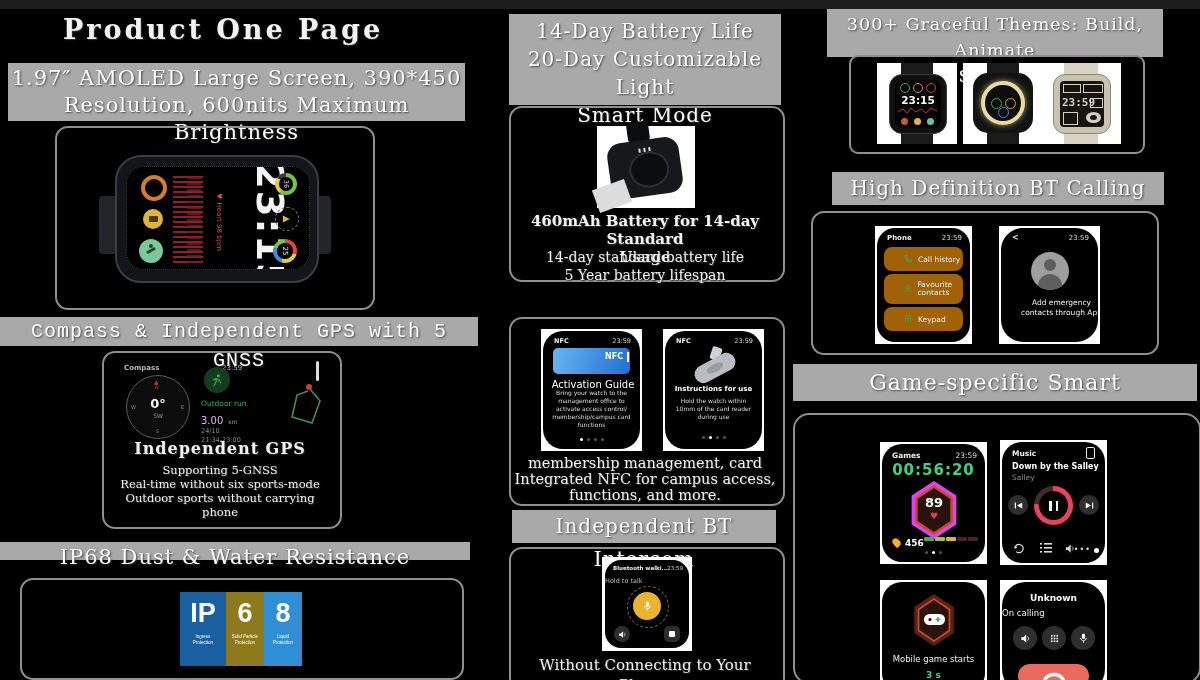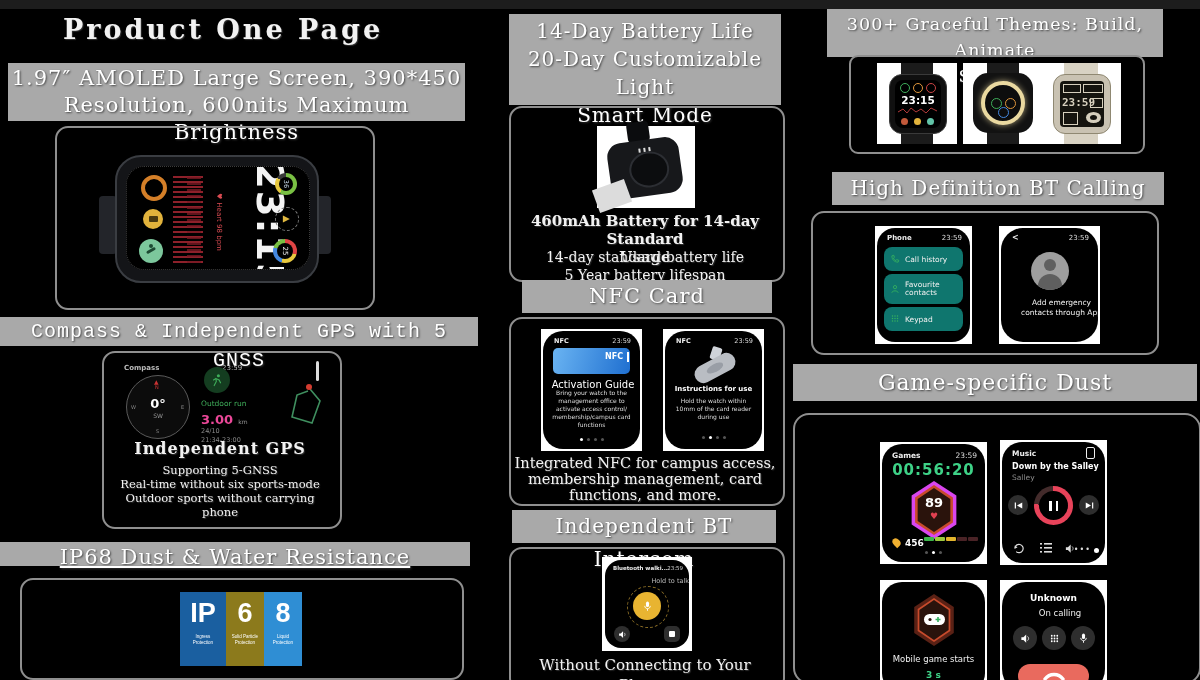--- a/index.html
+++ b/index.html
@@ -16,22 +16,22 @@
   .applabel{position:absolute;font-weight:bold;color:#eee;}
   .timelabel{position:absolute;color:#ddd;}
   .dot{display:inline-block;width:3px;height:3px;border-radius:50%;background:#555;margin:0 2px;}
   .dot.on{background:#fff;}
   .dotsrow{position:absolute;width:100%;text-align:center;}
   .circbtn{position:absolute;background:#2e2e2e;border-radius:50%;
            display:flex;align-items:center;justify-content:center;}
   .hex{position:absolute;clip-path:polygon(50% 0,93% 25%,93% 75%,50% 100%,7% 75%,7% 25%);}
   .heart-icon::before{content:"♥";}
   .rot90{transform:rotate(90deg);}
-  .menu-row{background:#0f766e;border-radius:8px;display:flex;align-items:center;
-            padding-left:6px;gap:5px;margin-bottom:3px;}
+  .menu-row{background:#a16207;border-radius:8px;display:flex;align-items:center;
+            padding-left:19px;gap:5px;margin-bottom:3px;}
   .seg{display:inline-block;width:10px;height:4px;border-radius:1px;margin-left:1px;}
   svg{display:block;}
 </style>
 </head>
 <body>
 
 <div class="canvas">
   <div class="abs" style="left:0;top:0;width:1200px;height:9px;background:#1d1d1d;"></div>
 
   <div class="abs poster-caption" style="left:58px;top:14px;width:330px;font-size:27px;letter-spacing:3px;font-weight:bold;">Product One Page</div>
@@ -93,40 +93,40 @@
       <div class="abs" style="left:0;top:36px;width:62px;text-align:center;font-size:6px;color:#999;">SW</div>
     </div>
     <div class="abs" style="left:100px;top:14px;width:26px;height:26px;background:#143d20;border-radius:50%;display:flex;align-items:center;justify-content:center;">
       <svg width="14" height="14" viewBox="0 0 20 20">
         <circle cx="12" cy="4" r="2.2" fill="#3fae5a"></circle>
         <path d="M6 18 L9 12 L8.5 8 L13 10 L15 14 M8.5 8 L5 10" stroke="#3fae5a" stroke-width="1.6" fill="none" stroke-linecap="round"></path>
       </svg>
     </div>
     <div class="abs" style="left:97px;top:46px;font-size:7.5px;color:#3fae5a;font-family:'DejaVu Sans',sans-serif;">Outdoor run</div>
     <div class="abs" style="left:97px;top:56px;font-family:'DejaVu Sans',sans-serif;">
-      <span style="font-size:13px;font-weight:bold;color:#ec4899;">3.00</span>
+      <span style="font-size:10px;font-weight:normal;color:#f0abfc;">3.00</span>
       <span style="font-size:6px;color:#999;">km</span>
     </div>
     <div class="abs" style="left:97px;top:74px;font-size:6.5px;color:#8a8a8a;font-family:'DejaVu Sans',sans-serif;">24/10</div>
     <div class="abs" style="left:97px;top:83px;font-size:6.5px;color:#8a8a8a;font-family:'DejaVu Sans',sans-serif;">21:34-23:00</div>
     <div class="abs" style="left:212px;top:8px;width:3px;height:20px;background:#ddd;border-radius:2px;"></div>
     <svg class="abs" style="left:176px;top:26px;" width="48" height="54" viewBox="0 0 48 54">
       <path d="M30 10 L40 22 L32 44 L12 38 L17 16 L28 12" stroke="#3f8f5f" stroke-width="1.6" fill="none"></path>
       <circle cx="29" cy="8" r="3" fill="#d33c30"></circle>
     </svg>
     <div class="abs poster-caption" style="left:0;top:86px;width:232px;font-size:16px;font-weight:bold;letter-spacing:1px;font-family:'DejaVu Serif',serif;">Independent GPS</div>
     <div class="abs poster-caption" style="left:0;top:110px;width:232px;font-size:11.5px;line-height:14px;">
         <div>Supporting 5-GNSS</div>
         <div>Real-time without six sports-mode</div>
         <div>Outdoor sports without carrying</div>
         <div>phone</div>
       </div>
   </div>
 
-  <div class="hdr" style="left:0;top:542px;width:470px;height:24px;font-size:21px;line-height:30px;text-decoration:underline;">IP68 Dust &amp; Water Resistance</div>
+  <div class="hdr" style="left:0;top:542px;width:470px;height:18px;font-size:21px;line-height:30px;">IP68 Dust &amp; Water Resistance</div>
 
   <div class="box" style="left:20px;top:578px;width:440px;height:98px;">
     <div class="abs" style="left:158px;top:12px;width:122px;height:74px;display:flex;font-family:'Liberation Sans',sans-serif;color:#fff;text-align:center;">
       <div style="width:46px;background:#1a5fa0;position:relative;">
         <div style="font-size:27px;font-weight:bold;margin-top:6px;">IP</div>
         <div style="font-size:4.5px;line-height:6px;margin-top:5px;">
             <div>Ingress</div>
             <div>Protection</div>
           </div>
       </div>
@@ -167,21 +167,20 @@
     <div class="abs poster-caption" style="left:0;top:104px;width:268px;font-size:15px;font-weight:bold;line-height:18px;">
         <div>460mAh Battery for 14-day Standard</div>
         <div>Usage</div>
       </div>
     <div class="abs poster-caption" style="left:0;top:140px;width:268px;font-size:14px;line-height:18px;">
         <div>14-day standard battery life</div>
         <div>5 Year battery lifespan</div>
       </div>
   </div>
 
-  <div class="hdr" style="left:522px;top:280px;width:250px;height:33px;font-size:21px;line-height:33px;">NFC Card</div>
 
   <div class="box" style="left:509px;top:317px;width:272px;height:185px;">
     <div class="wframe" style="left:30px;top:10px;width:101px;height:122px;">
       <div class="wscreen" style="left:2px;top:2px;width:97px;height:118px;border-radius:20px;">
         <div class="applabel" style="left:11px;top:6px;font-size:6.5px;">NFC</div>
         <div class="timelabel" style="right:9px;top:6px;font-size:6.5px;">23:59</div>
         <div class="abs" style="left:10px;top:17px;width:77px;height:26px;border-radius:5px;background:linear-gradient(105deg,#6ab4f2,#1f6fd0);">
           <div style="position:absolute;right:7px;top:4px;font-size:8px;font-weight:bold;color:#fff;">NFC</div>
           <div class="abs" style="right:1px;top:4px;width:2px;height:10px;background:#fff;"></div>
         </div>
@@ -213,34 +212,34 @@
             <div>Hold the watch within</div>
             <div>10mm of the card reader</div>
             <div>during use</div>
           </div>
         <div class="dotsrow" style="bottom:6px;">
           <span class="dot"></span><span class="dot on"></span><span class="dot"></span><span class="dot"></span>
         </div>
       </div>
     </div>
     <div class="abs poster-caption" style="left:0;top:136px;width:268px;font-size:14.5px;line-height:16px;">
+        <div>membership management, card</div>
         <div>Integrated NFC for campus access,</div>
-        <div>membership management, card</div>
         <div>functions, and more.</div>
       </div>
   </div>
 
   <div class="hdr" style="left:512px;top:510px;width:264px;height:33px;font-size:20px;line-height:33px;">Independent BT Intercom</div>
 
   <div class="box" style="left:509px;top:547px;width:272px;height:140px;">
     <div class="wframe" style="left:91px;top:8px;width:90px;height:94px;">
       <div class="wscreen" style="left:3px;top:3px;width:84px;height:88px;border-radius:16px;">
         <div class="applabel" style="left:8px;top:5px;font-size:5.5px;">Bluetooth walki...</div>
         <div class="timelabel" style="right:6px;top:5px;font-size:5.5px;">23:59</div>
-        <div class="abs" style="left:0;top:17px;width:84px;text-align:right;font-size:6.5px;color:#bbb;">Hold to talk</div>
+        <div class="abs" style="left:0;top:17px;width:84px;text-align:left;font-size:6.5px;color:#bbb;">Hold to talk</div>
         <div class="abs" style="left:22px;top:26px;width:40px;height:40px;border:1px dashed #8a6d26;border-radius:50%;"></div>
         <div class="abs" style="left:28px;top:32px;width:28px;height:28px;background:#e8b431;border-radius:50%;display:flex;align-items:center;justify-content:center;">
           <svg width="11" height="13" viewBox="0 0 18 20">
             <rect x="6.5" y="2" width="5" height="9" rx="2.5" fill="#fff"></rect>
             <path d="M4.5 9 C4.5 15 13.5 15 13.5 9" stroke="#fff" stroke-width="1.5" fill="none"></path>
             <line x1="9" y1="14" x2="9" y2="17" stroke="#fff" stroke-width="1.5"></line>
           </svg>
         </div>
         <div class="circbtn" style="left:9px;bottom:6px;width:16px;height:16px;">
           <svg width="9" height="9" viewBox="0 0 16 16">
@@ -360,21 +359,21 @@
           <div class="abs" style="left:7px;top:22px;width:24px;height:16px;background:#5f5f5f;border-radius:12px 12px 0 0;"></div>
         </div>
         <div class="abs" style="left:0;top:70px;width:97px;text-align:center;font-size:7.5px;line-height:10px;color:#f5f5f5;padding-left:12px;">
             <div>Add emergency</div>
             <div>contacts through App</div>
           </div>
       </div>
     </div>
   </div>
 
-  <div class="hdr" style="left:793px;top:364px;width:404px;height:37px;font-size:22px;line-height:37px;">Game-specific Dust</div>
+  <div class="hdr" style="left:793px;top:364px;width:404px;height:37px;font-size:22px;line-height:37px;">Game-specific Smart</div>
 
   <div class="box" style="left:793px;top:413px;width:404px;height:267px;border-radius:16px;">
 
     <div class="wframe" style="left:85px;top:27px;width:107px;height:122px;">
       <div class="wscreen" style="left:2px;top:2px;width:103px;height:118px;border-radius:20px;">
         <div class="applabel" style="left:10px;top:7px;font-size:7.5px;">Games</div>
         <div class="timelabel" style="right:8px;top:7px;font-size:7.5px;">23:59</div>
         <div class="abs" style="left:0;top:17px;width:103px;text-align:center;font-size:15px;font-weight:bold;color:#3ed287;letter-spacing:1px;">00:56:20</div>
         <div class="hex" style="left:26px;top:37px;width:52px;height:58px;background:#d946ef;">
           <div class="hex" style="left:4px;top:4px;width:44px;height:50px;background:#c84b2c;"></div>
@@ -452,21 +451,21 @@
           </svg>
         </div>
         <div class="abs" style="left:0;top:72px;width:103px;text-align:center;font-size:8.5px;color:#f0f0f0;">Mobile game starts</div>
         <div class="abs" style="left:0;top:88px;width:103px;text-align:center;font-size:9px;font-weight:bold;color:#3ed287;">3 s</div>
       </div>
     </div>
 
     <div class="wframe" style="left:205px;top:165px;width:107px;height:115px;">
       <div class="wscreen" style="left:2px;top:2px;width:103px;height:111px;border-radius:24px;">
         <div class="abs" style="left:0;top:11px;width:103px;text-align:center;font-size:9px;font-weight:bold;color:#fff;">Unknown</div>
-        <div class="abs" style="left:0;top:26px;width:116px;text-align:center;font-size:8.5px;color:#eee;">On calling</div>
+        <div class="abs" style="left:0;top:26px;width:116px;text-align:left;font-size:8.5px;color:#eee;">On calling</div>
         <div class="circbtn" style="left:11px;top:44px;width:24px;height:24px;">
           <svg width="11" height="11" viewBox="0 0 16 16">
             <path d="M2 6 L5 6 L9 2 L9 14 L5 10 L2 10 Z" fill="#fff"></path>
             <path d="M11 5 C13 7 13 9 11 11" stroke="#fff" stroke-width="1.2" fill="none"></path>
           </svg>
         </div>
         <div class="circbtn" style="left:40px;top:44px;width:24px;height:24px;">
           <svg width="11" height="11" viewBox="0 0 16 16">
             <g fill="#fff">
               <circle cx="4" cy="4" r="1.3"></circle>

